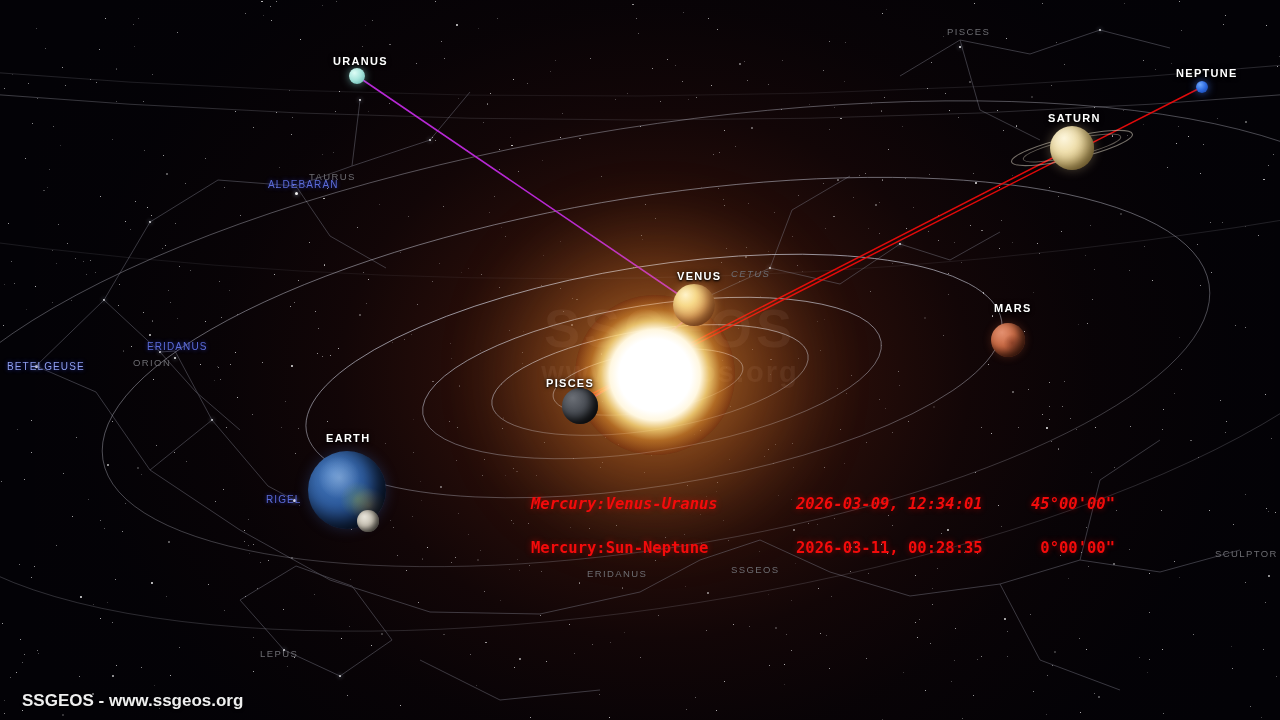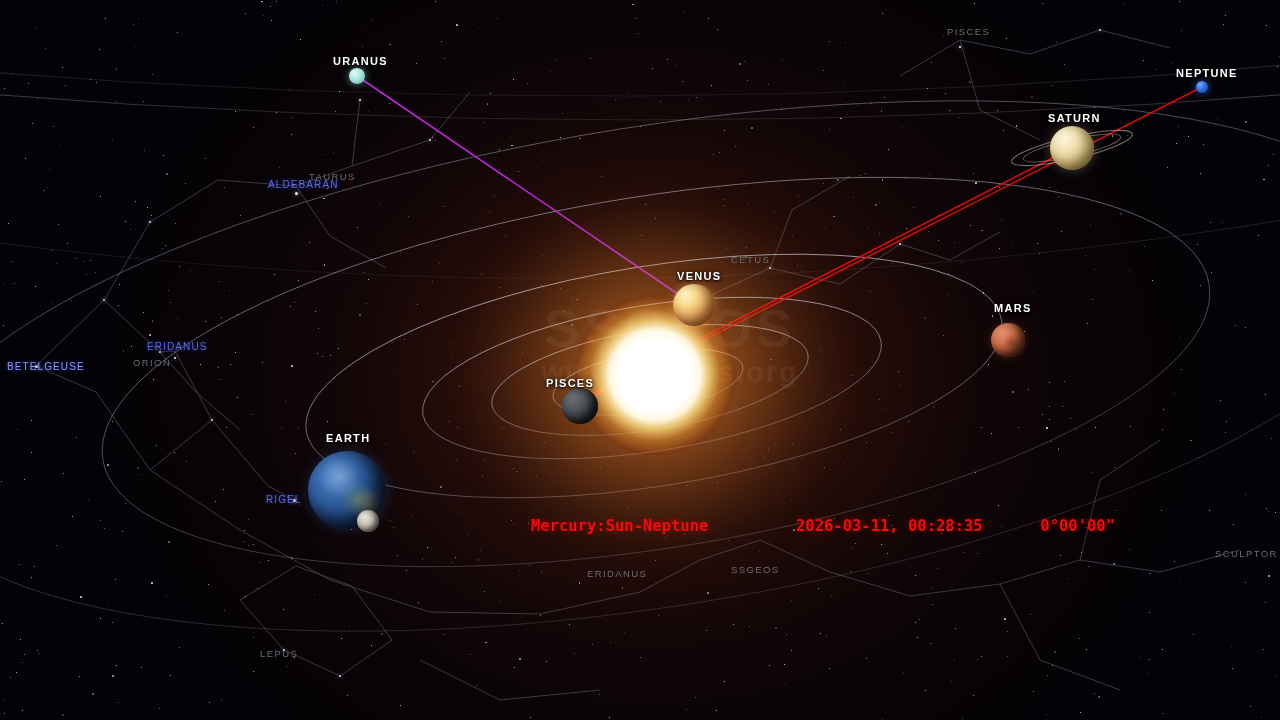--- a/index.html
+++ b/index.html
@@ -1009,27 +1009,29 @@
       box-shadow:0 0 9px rgba(70,130,255,.65);"></div>
   <div class="lbl planet-name" style="left:1176px;top:67px;">NEPTUNE</div>
 
   <div id="sky-labels">
       <div class="lbl star-name bright" style="left:7px;top:361px;">BETELGEUSE</div>
       <div class="lbl star-name" style="left:147px;top:341px;">ERIDANUS</div>
       <div class="lbl star-name" style="left:266px;top:494px;">RIGEL</div>
       <div class="lbl star-name" style="left:268px;top:179px;">ALDEBARAN</div>
       <div class="lbl cons-name" style="left:133px;top:357px;">ORION</div>
       <div class="lbl cons-name" style="left:309px;top:171px;">TAURUS</div>
-      <div class="lbl cons-name" style="left:731px;top:254px;">CETUS</div>
+      <div class="lbl cons-name" style="left:731px;top:268px;font-style:italic;">CETUS</div>
       <div class="lbl cons-name" style="left:947px;top:26px;">PISCES</div>
       <div class="lbl cons-name" style="left:587px;top:568px;">ERIDANUS</div>
       <div class="lbl cons-name" style="left:731px;top:564px;">SSGEOS</div>
       <div class="lbl cons-name" style="left:260px;top:648px;">LEPUS</div>
       <div class="lbl cons-name" style="left:1215px;top:548px;">SCULPTOR</div>
     </div>
 
+  <div id="footer">SSGEOS - www.ssgeos.org</div>
 
   <div id="events">
+      <span class="row red italic"><span class="nm">Mercury:Venus-Uranus</span><span class="dt">2026-03-09, 12:34:01</span><span class="an">45°00'00"</span></span>
       <span class="spacer"></span>
       <span class="row red"><span class="nm">Mercury:Sun-Neptune</span><span class="dt">2026-03-11, 00:28:35</span><span class="an">0°00'00"</span></span>
     </div>
 
 </div>
 
 </body></html>

